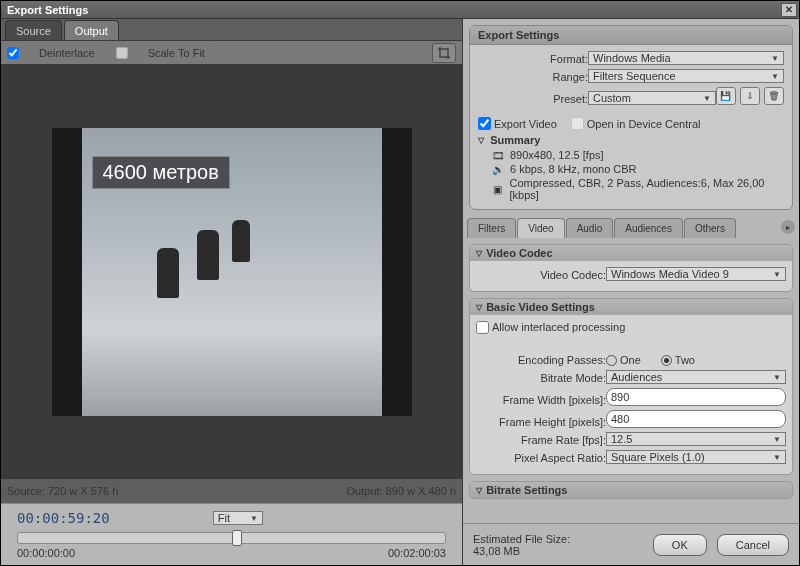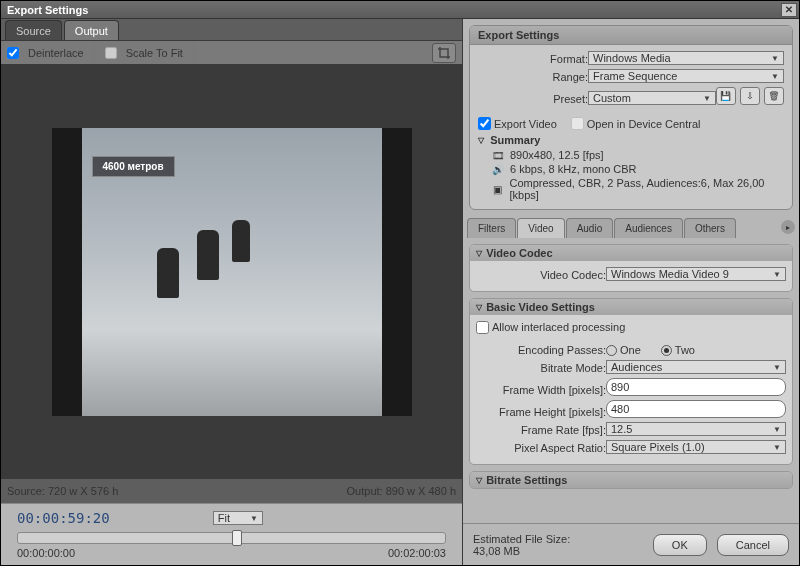--- a/index.html
+++ b/index.html
@@ -8,32 +8,32 @@
   .titlebar{height:18px;background:linear-gradient(#6e6e6e,#5b5b5b);display:flex;align-items:center;justify-content:space-between;padding:0 2px;border-bottom:1px solid #333}
   .titlebar span{color:#fff;font-weight:bold;padding-left:4px}
   .closebtn{width:16px;height:14px;background:#c7c7c7;border:1px solid #555;display:flex;align-items:center;justify-content:center;font-weight:bold;font-size:10px;cursor:pointer}
   .body{flex:1;display:flex;min-height:0}
   .left{width:462px;background:#5e5e5e;display:flex;flex-direction:column;border-right:1px solid #3a3a3a}
   .right{flex:1;background:#b7b7b7;display:flex;flex-direction:column;min-width:0}
   .tabrow{height:22px;background:#5e5e5e;display:flex;align-items:flex-end;padding-left:4px;border-bottom:1px solid #3a3a3a}
   .tab{height:20px;padding:0 10px;background:#4a4a4a;color:#ccc;border:1px solid #333;border-bottom:none;border-radius:4px 4px 0 0;margin-right:2px;display:flex;align-items:center;cursor:pointer}
   .tab.active{background:#7a7a7a;color:#fff}
   .toolbar{height:24px;background:#7a7a7a;display:flex;align-items:center;padding:0 6px;border-bottom:1px solid #3a3a3a;gap:8px}
-  .chk{display:flex;gap:9px;color:#eee}
+  .chk{display:flex;gap:20px;color:#eee}
   .chk input{width:12px;height:12px}
   .chk.disabled{color:#999}
   .spacer{flex:1}
   .iconbtn{width:24px;height:20px;background:#8a8a8a;border:1px solid #555;border-radius:3px;display:flex;align-items:center;justify-content:center;cursor:pointer}
   .preview{flex:1;background:#3a3a3a;display:flex;align-items:center;justify-content:center;position:relative}
   .frame{width:360px;height:288px;background:#111;display:flex;align-items:center;justify-content:center;position:relative;overflow:hidden}
   .snow{position:absolute;inset:0;background:linear-gradient(180deg,#9aa3ab 0%,#b5bcc2 40%,#cfd3d6 70%,#9da1a4 100%)}
   .darkbars{position:absolute;top:0;bottom:0;width:30px;background:#1a1a1a}
   .darkbars.left-bar{left:0}
   .darkbars.right-bar{right:0}
-  .caption{position:absolute;top:28px;left:40px;background:rgba(60,60,65,.85);color:#fff;padding:4px 10px;font-size:10px;font-weight:bold;border:1px solid #888}
+  .caption{position:absolute;top:28px;left:40px;background:rgba(60,60,65,.85);color:#fff;padding:4px 10px;font-size:20px;font-weight:normal;border:1px solid #888}
   .climber{position:absolute;width:22px;height:50px;background:#2a2a2a;border-radius:6px 6px 2px 2px}
   .c1{left:105px;top:120px}
   .c2{left:145px;top:102px}
   .c3{left:180px;top:92px;width:18px;height:42px}
   .srcout{height:18px;background:#5e5e5e;color:#ccc;display:flex;justify-content:space-between;align-items:center;padding:12px 6px;font-size:10px}
   .transport{background:#b7b7b7;padding:6px 16px;border-top:1px solid #888}
   .tcrow{display:flex;align-items:center;gap:10px;margin-bottom:6px}
   .tc{color:#2a4a7a;font-size:14px;font-family:monospace}
   .select{height:14px;background:#dcdcdc;border:1px solid #777;border-radius:0;padding:0 4px;display:flex;align-items:center;justify-content:space-between;gap:4px;cursor:pointer}
   .select .arrow{font-size:8px;color:#444}
@@ -150,21 +150,21 @@
           <div class="formrow">
             <label>Format:</label>
             <div class="select">
                 <span>Windows Media</span>
                 <span class="arrow">▼</span>
               </div>
           </div>
           <div class="formrow">
             <label>Range:</label>
             <div class="select">
-                <span>Frame Sequence</span>
+                <span>Filters Sequence</span>
                 <span class="arrow">▼</span>
               </div>
           </div>
           <div class="formrow">
             <label>Preset:</label>
             <div class="select">
                 <span>Custom</span>
                 <span class="arrow">▼</span>
               </div>
             <div class="btnrow">
@@ -229,21 +229,21 @@
             </div>
           </div>
         </div>
 
         <div class="subpanel">
           <div class="subhead">
               <span class="tri">▽</span>
               <span>Basic Video Settings</span>
             </div>
           <div class="subbody">
-            <label class="ck" style="display:flex;gap:3px;margin-bottom:10px">
+            <label class="ck" style="display:flex;gap:3px;margin-bottom:20px">
                 <input type="checkbox" style="">
                 <span>Allow interlaced processing</span>
               </label>
             <div class="formrow">
               <label style="width:130px">Encoding Passes:</label>
               <div class="radio">
                   <span class="dot"></span>
                   <span>One</span>
                 </div>
               <div style="width:20px"></div>

